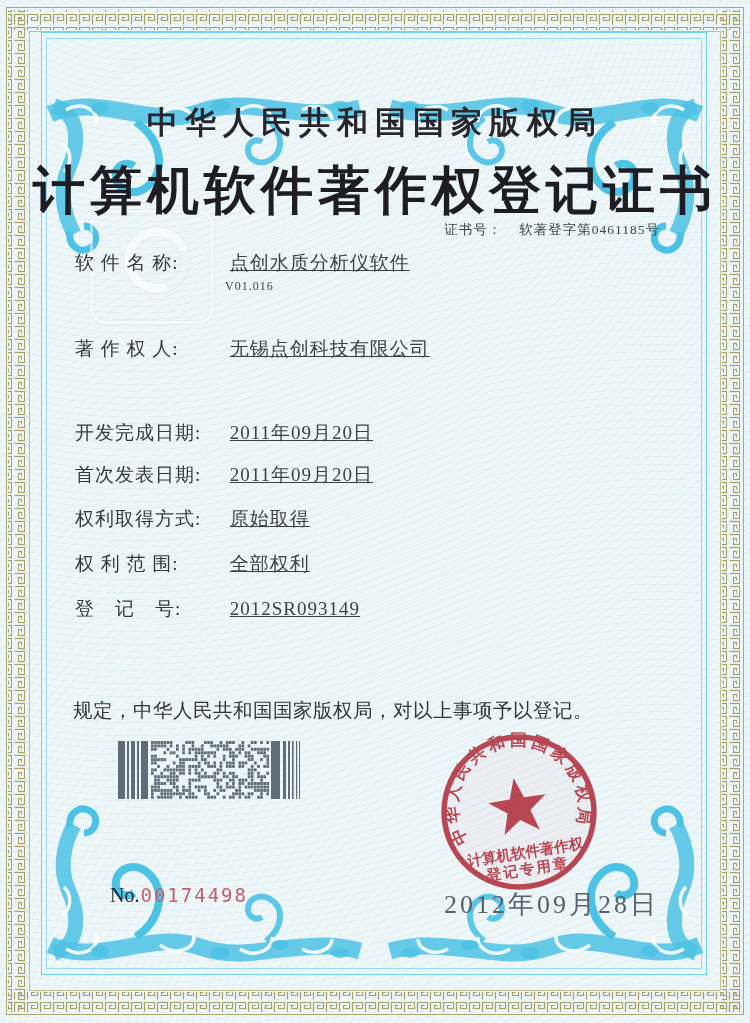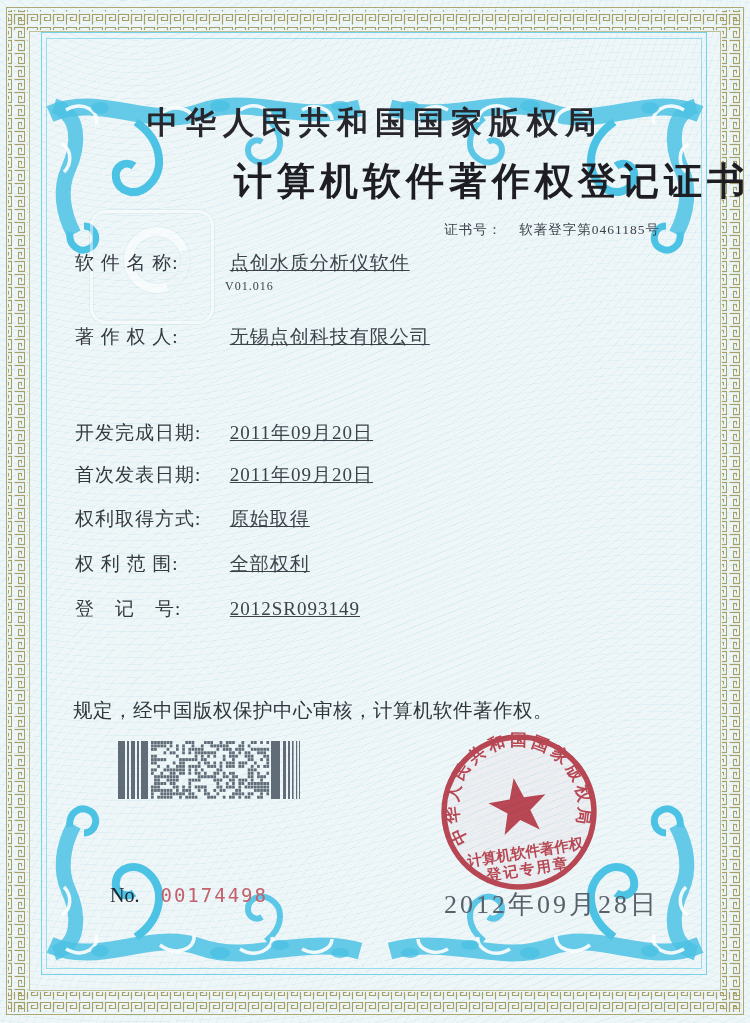--- a/index.html
+++ b/index.html
@@ -20,38 +20,38 @@
   .frame-b{left:46px;right:48px;top:38px;bottom:54px;border:1px solid rgba(95,203,230,.6);}
   
   .orn{width:322px;height:170px;}
   .orn.tl{left:40px;top:84px;}
   .orn.tr{left:388px;top:84px;transform:scaleX(-1);}
   .orn.bl{left:40px;top:805px;transform:scaleY(-1);}
   .orn.br{left:388px;top:805px;transform:scale(-1,-1);}
   
   .authority{left:0;right:0;top:102px;text-align:center;font-size:31px;font-weight:600;
              letter-spacing:7px;color:#26262c;}
-  .cert-title{left:0;right:0;top:156px;text-align:right;font-size:38px;font-weight:700;
+  .cert-title{left:0;right:0;top:156px;text-align:center;font-size:52px;font-weight:700;
              letter-spacing:5px;color:#1d1d23;}
   .certline{top:221px;right:90px;font-size:13.5px;color:#3d424a;letter-spacing:1px;}
   .certline .lbl{margin-right:17px;}
   
   .field{left:75px;font-size:19px;color:#34383f;}
   .field .flabel{display:inline-block;width:146px;letter-spacing:1px;}
   .field .fvalue{margin-left:4px;letter-spacing:1px;color:#3d424a;text-decoration:underline;}
   .value2{left:225px;font-size:12px;color:#3d424a;letter-spacing:1px;}
   
   .stline{left:73px;width:615px;font-size:19.5px;color:#31353c;letter-spacing:.5px;}
   .stline.first{text-indent:2em;}
   
   #barcode{left:118px;top:741px;}
   
   .serial{top:884px;left:110px;font-size:20px;color:#23262b;}
   .serial .num{font-family:"DejaVu Sans Mono","Liberation Mono",monospace;
-               color:#c2606b;letter-spacing:2px;margin-left:21px;font-size:19px;}
+               color:#c2606b;letter-spacing:2px;margin-left:1px;font-size:19px;}
   .issue-date{top:887px;left:444px;font-size:26px;color:#596069;letter-spacing:3px;}
   
   .seal{left:438px;top:731px;width:162px;height:162px;transform:rotate(-9deg);
         mix-blend-mode:multiply;opacity:.92;}
   
   .wmark{left:90px;top:210px;width:118px;height:108px;border-radius:16px;opacity:.55;
          border:3px solid rgba(255,255,255,.9);
          box-shadow:0 0 0 1px rgba(150,185,195,.28), inset 0 0 0 1px rgba(150,185,195,.22);}
   .wmark .cring{position:absolute;left:31px;top:14px;width:48px;height:48px;border-radius:50%;
          border:9px solid rgba(255,255,255,.95);border-right-color:transparent;
@@ -133,21 +133,21 @@
   <div class="abs certline">
     <span class="lbl">证书号：</span><span>软著登字第0461185号</span>
   </div>
 
   <div class="abs field" style="top:250px">
     <span class="flabel">软 件 名 称:</span>
     <span class="fvalue">点创水质分析仪软件</span>
   </div>
   <div class="abs value2" style="top:279px">V01.016</div>
 
-  <div class="abs field" style="top:324px">
+  <div class="abs field" style="top:336px">
     <span class="flabel">著 作 权 人:</span>
     <span class="fvalue">无锡点创科技有限公司</span>
   </div>
 
   <div class="abs field" style="top:420px">
     <span class="flabel">开发完成日期:</span>
     <span class="fvalue">2011年09月20日</span>
   </div>
 
   <div class="abs field" style="top:462px">
@@ -163,21 +163,21 @@
   <div class="abs field" style="top:506px">
     <span class="flabel">权利取得方式:</span>
     <span class="fvalue">原始取得</span>
   </div>
 
   <div class="abs field" style="top:596px">
     <span class="flabel">登　记　号:</span>
     <span class="fvalue">2012SR093149</span>
   </div>
 
-  <div class="abs stline" style="top:697px">规定，经中国版权保护中心审核，计算机软件著作权。</div>
+  <div class="abs stline" style="top:697px">规定，中华人民共和国国家版权局，对以上事项予以登记。</div>
 
   <svg id="barcode" class="abs" width="205" height="58">
     <g fill="#55616d" opacity="0.92">
       <rect x="0" y="0" width="7" height="58"></rect>
       <rect x="9" y="0" width="2" height="58"></rect>
       <rect x="13" y="0" width="4" height="58"></rect>
       <rect x="19" y="0" width="2" height="58"></rect>
       <rect x="23" y="0" width="7" height="58"></rect>
       <g id="bc-data">
           <rect x="33.0" y="0.0" width="2.7" height="3.0"></rect>

